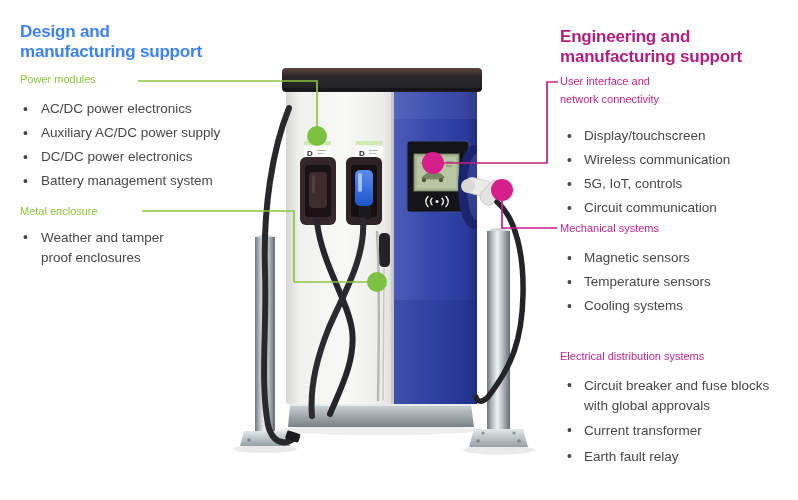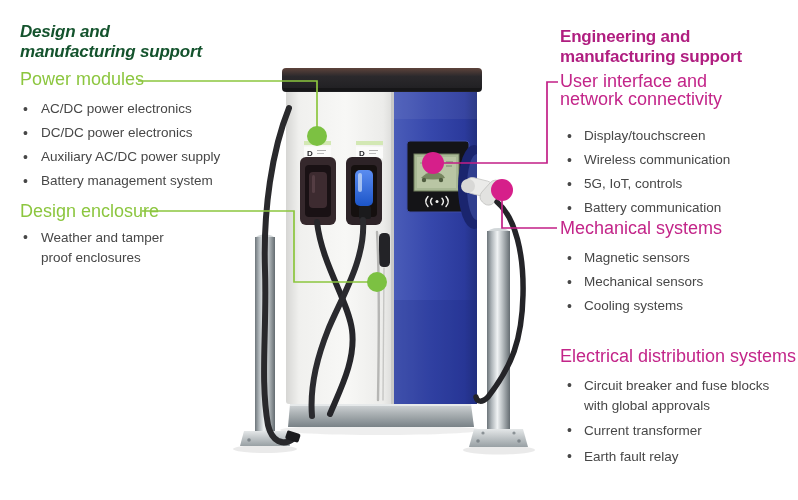--- a/index.html
+++ b/index.html
@@ -11,24 +11,24 @@
   }
   .stage{position:absolute;inset:0;width:798px;height:500px;}
   svg.scene{position:absolute;left:0;top:0;z-index:1;}
   .col{position:absolute;top:0;z-index:2;}
   .col-left{left:20px;width:250px;height:500px;}
   .col-right{left:560px;width:238px;height:500px;}
   .big-title{
     position:absolute;font-size:17px;font-weight:bold;line-height:20px;
     letter-spacing:-0.2px;white-space:pre-line;
   }
-  .big-title.green{color:#14532d;font-style:italic;}
+  .big-title.green{color:#3b82f6;}
   .big-title.magenta{color:#b01e80;}
   .subhead{
-    position:absolute;font-size:18px;line-height:17.5px;white-space:pre-line;
+    position:absolute;font-size:11px;line-height:17.5px;white-space:pre-line;
   }
   .subhead.green{color:#8cc63f;}
   .subhead.magenta{color:#c32589;}
   ul.blist{
     position:absolute;margin:0;padding:0;list-style:none;
     font-size:13.5px;color:#474747;
   }
   ul.blist li{position:relative;line-height:24px;}
   ul.blist.tight li{line-height:19.5px;margin-bottom:6px;}
   .col-left ul.blist li{padding-left:21px;}
@@ -214,48 +214,48 @@
     </g>
   </svg>
 
   <div class="col col-left">
     <div class="big-title green" style="top:22px;left:0;width:240px;">Design and
 manufacturing support</div>
 
     <div class="subhead green" style="top:71px;left:0;">Power modules</div>
     <ul class="blist" style="top:97px;left:0;width:235px;">
       <li>AC/DC power electronics</li>
+      <li>Auxiliary AC/DC power supply</li>
       <li>DC/DC power electronics</li>
-      <li>Auxiliary AC/DC power supply</li>
       <li>Battery management system</li>
     </ul>
 
-    <div class="subhead green" style="top:203px;left:0;">Design enclosure</div>
+    <div class="subhead green" style="top:203px;left:0;">Metal enclosure</div>
     <ul class="blist tight" style="top:228px;left:0;width:172px;">
       <li>Weather and tamper proof enclosures</li>
     </ul>
   </div>
 
   <div class="col col-right">
     <div class="big-title magenta" style="top:27px;left:0;width:238px;">Engineering and
 manufacturing support</div>
 
     <div class="subhead magenta" style="top:73px;left:0;">User interface and
 network connectivity</div>
     <ul class="blist" style="top:124px;left:0;width:230px;">
       <li>Display/touchscreen</li>
       <li>Wireless communication</li>
       <li>5G, IoT, controls</li>
-      <li>Battery communication</li>
+      <li>Circuit communication</li>
     </ul>
 
     <div class="subhead magenta" style="top:220px;left:0;">Mechanical systems</div>
     <ul class="blist" style="top:246px;left:0;width:230px;">
       <li>Magnetic sensors</li>
-      <li>Mechanical sensors</li>
+      <li>Temperature sensors</li>
       <li>Cooling systems</li>
     </ul>
 
     <div class="subhead magenta" style="top:348px;left:0;">Electrical distribution systems</div>
     <ul class="blist tight" style="top:376px;left:0;width:214px;">
       <li>Circuit breaker and fuse blocks with global approvals</li>
       <li>Current transformer</li>
       <li>Earth fault relay</li>
     </ul>
   </div>

